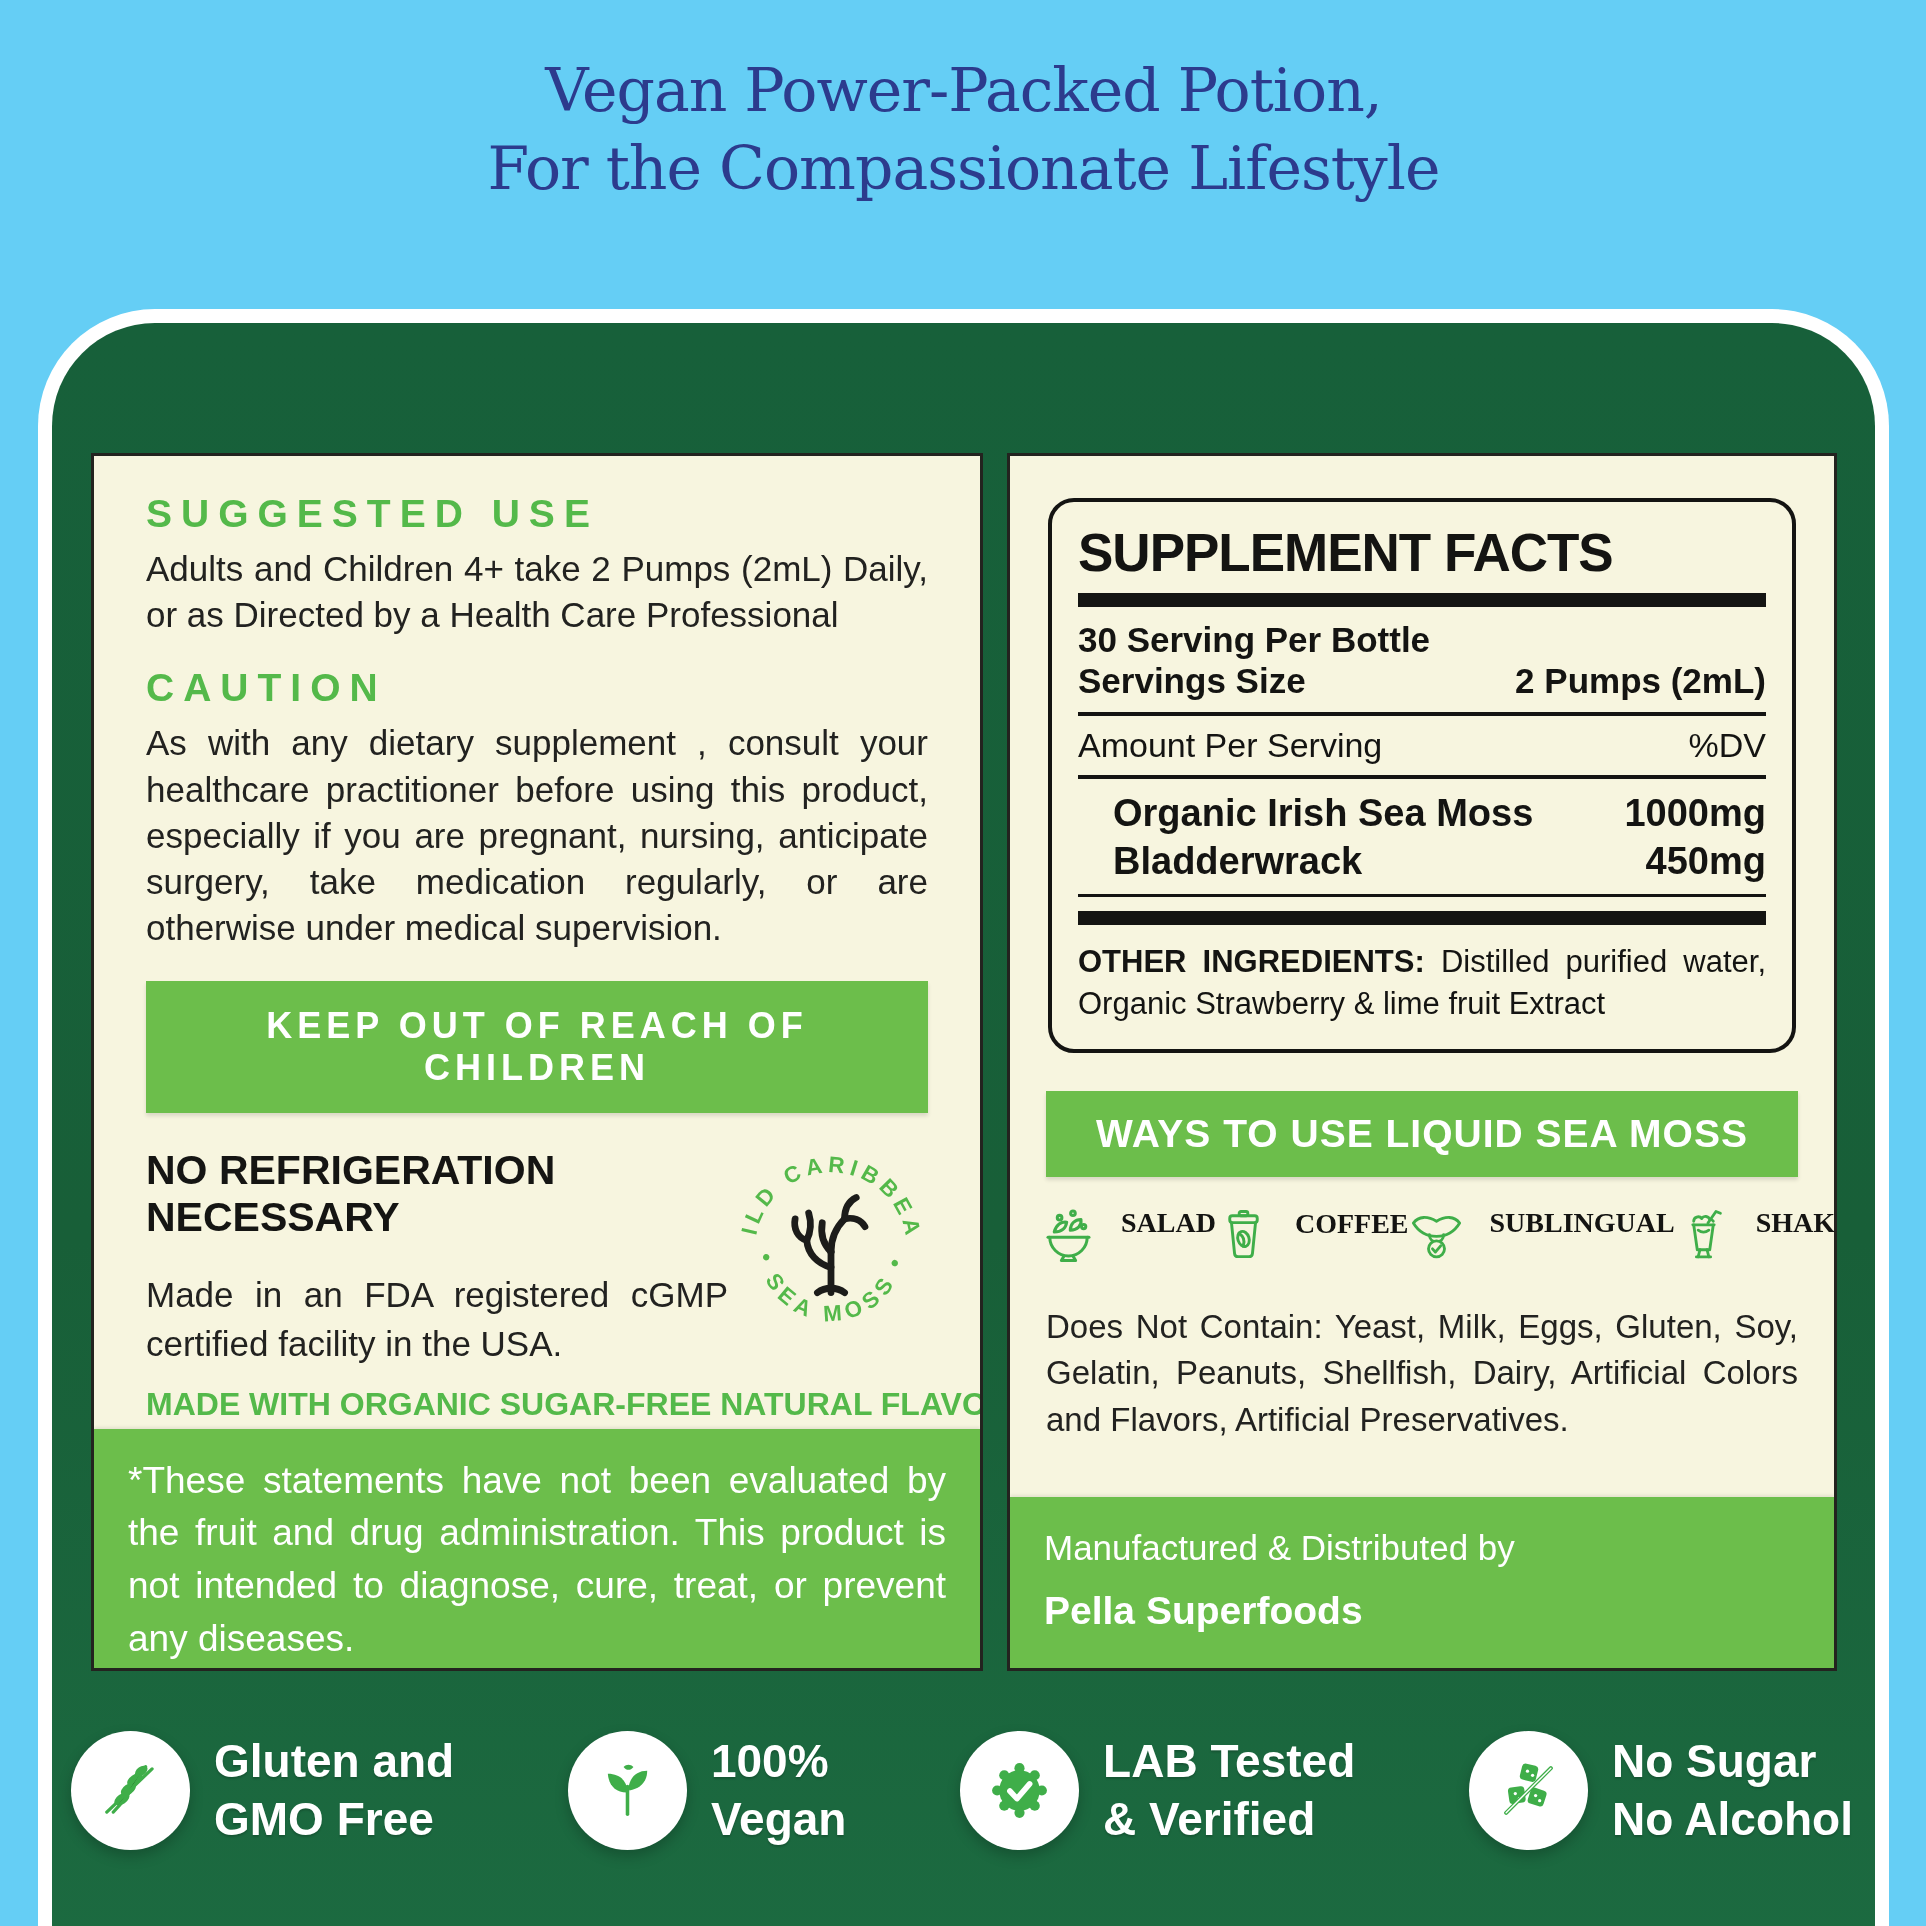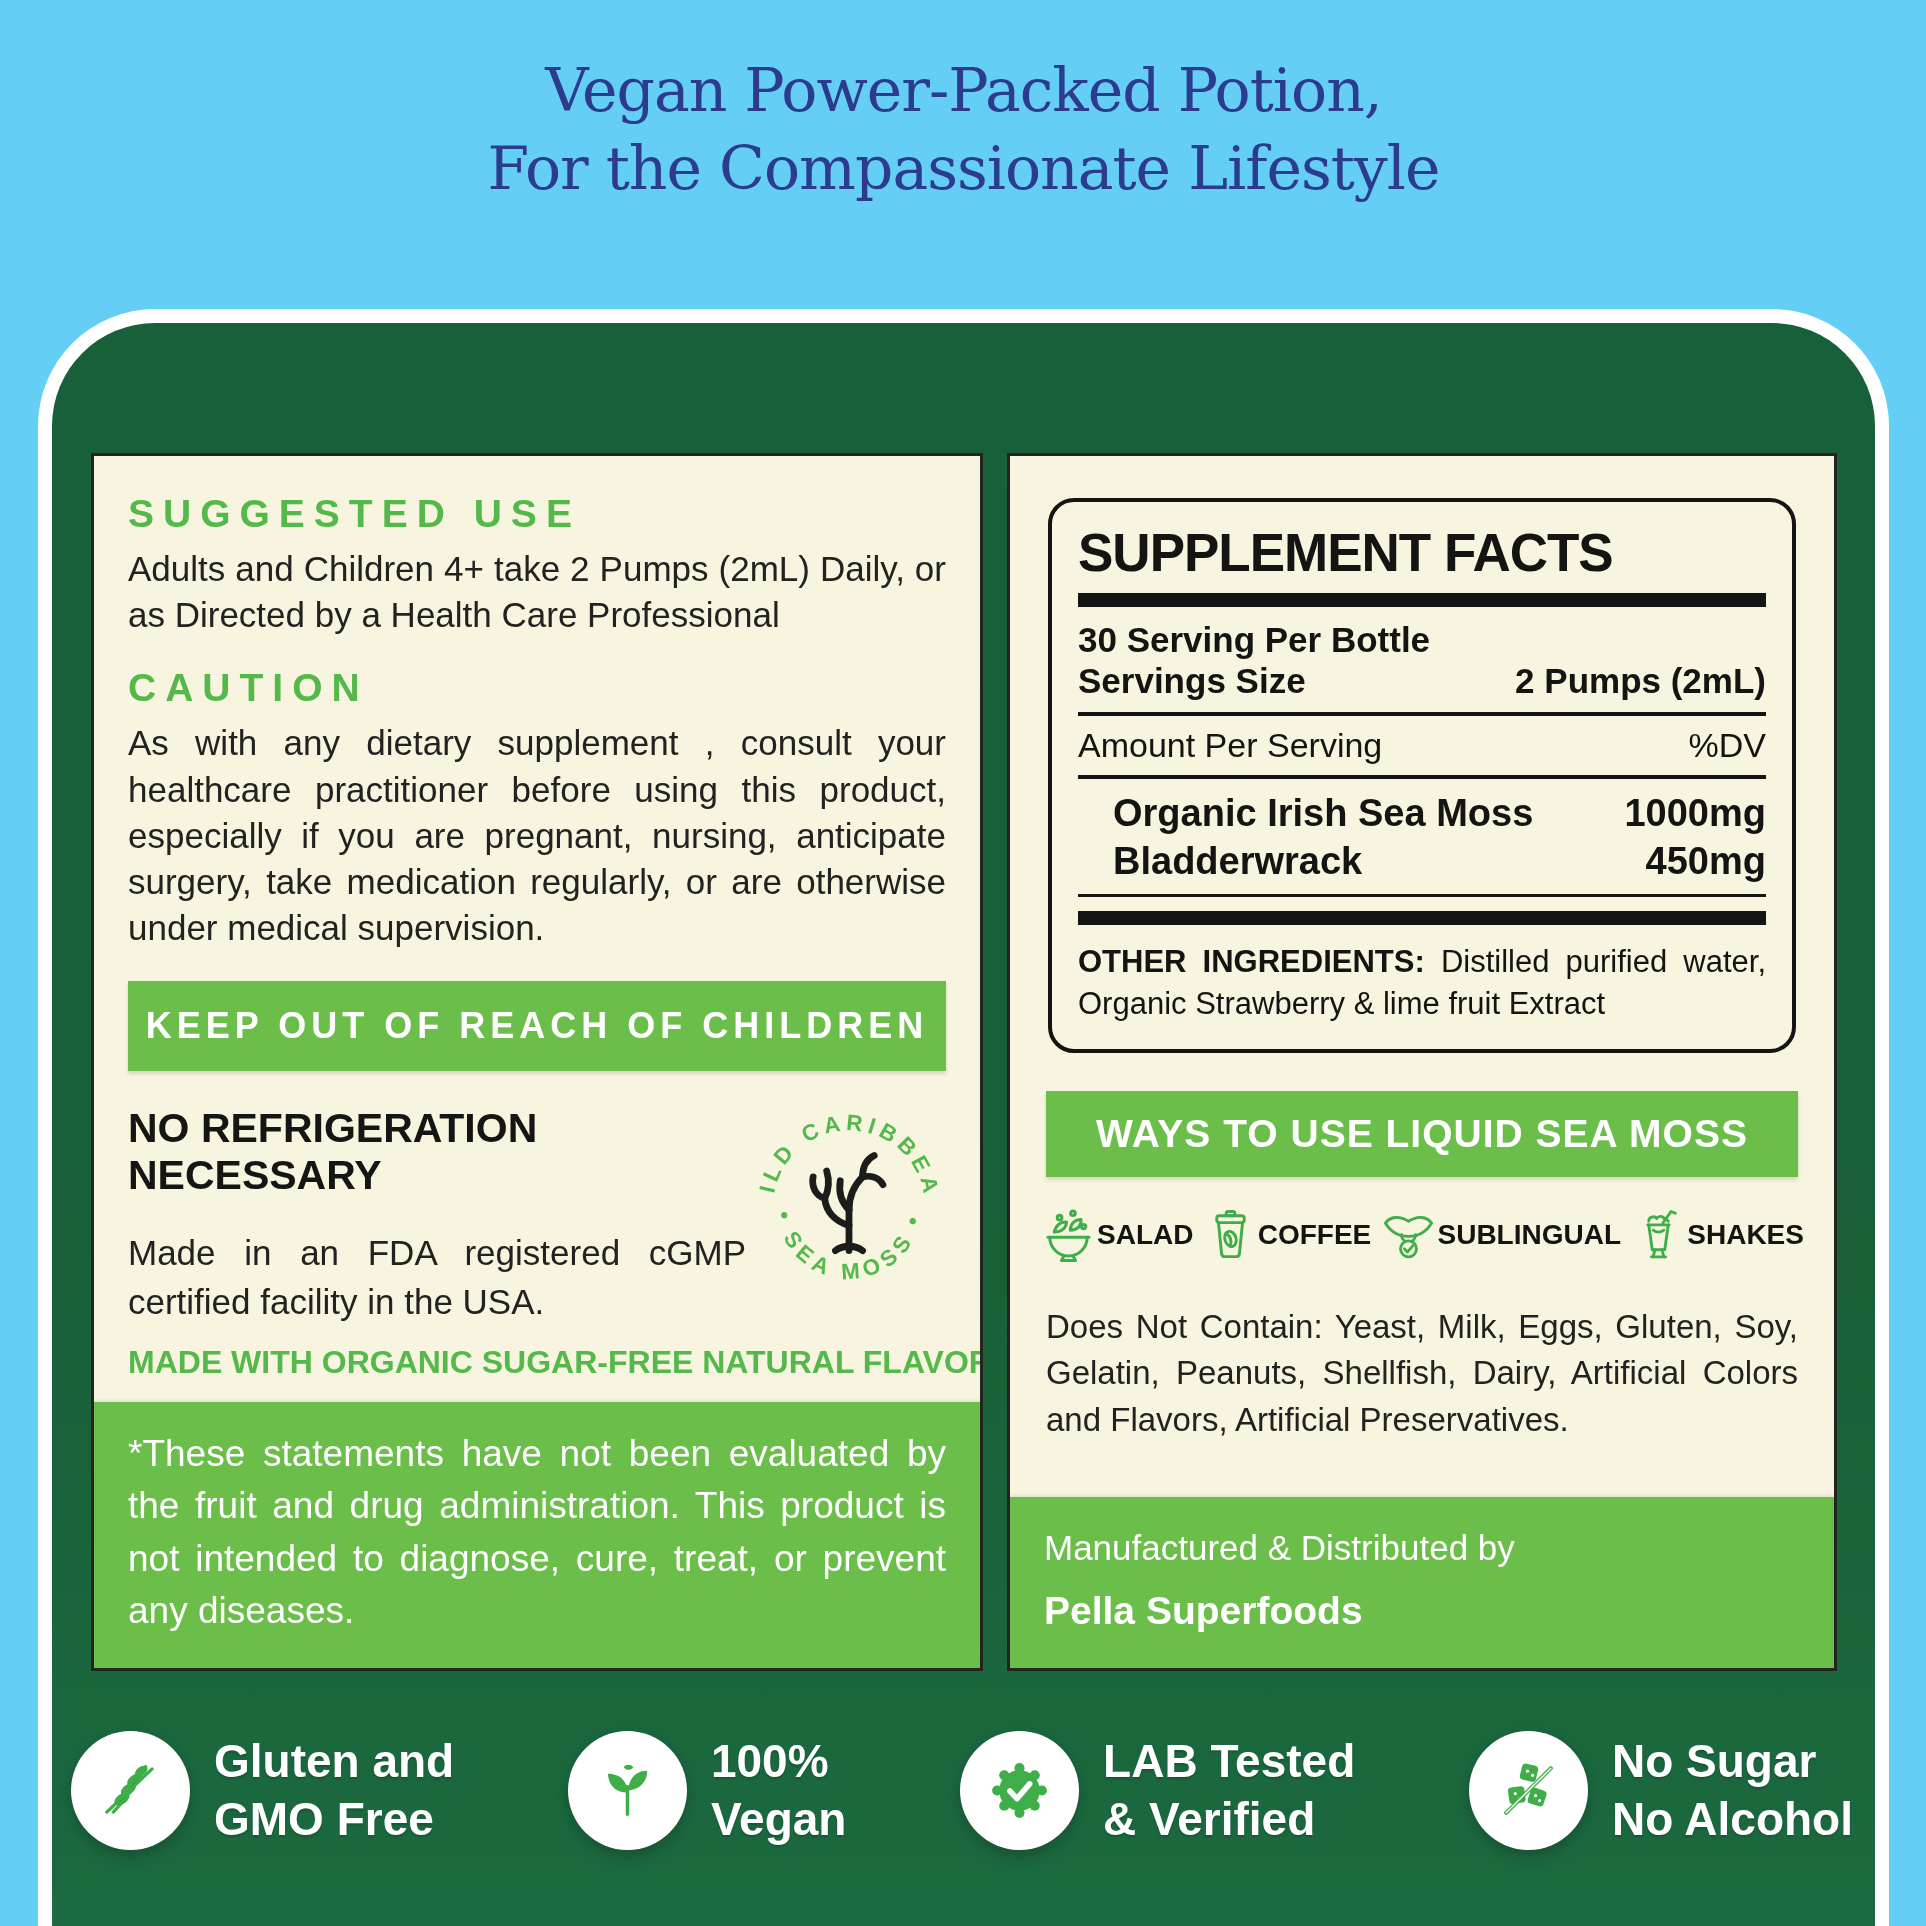--- a/index.html
+++ b/index.html
@@ -27,21 +27,21 @@
     border-radius:103px 103px 0 0;
   }
   
   .panel{
     position:absolute;top:453px;height:1218px;box-sizing:border-box;
     background:#F7F5DF;border:3px solid #23231F;
     display:flex;flex-direction:column;overflow:hidden;
   }
   .panel-left{left:91px;width:892px;}
   .panel-right{left:1007px;width:830px;}
-  .pl-content{padding:22px 34px 6px;}
+  .pl-content{padding:22px 52px 6px;}
   .pr-content{padding:0 0 6px;}
   .sec-head{
     color:#54B94A;font-weight:bold;font-size:39px;letter-spacing:9px;
     margin:14px 0 10px;
   }
   .body-text{
     color:#222220;font-size:35px;line-height:1.32;text-align:justify;
   }
   .banner{
     background:#6CBE4B;color:#fff;font-weight:bold;text-align:center;
@@ -81,21 +81,21 @@
   .other-ing b{font-weight:bold;}
   
   .ways-banner{
     margin:38px 36px 0;background:#6CBE4B;color:#fff;text-align:center;
     font-size:39px;font-weight:bold;letter-spacing:1px;padding:21px 16px;
     box-shadow:0 3px 4px rgba(0,0,0,.12);
   }
   .ways-row{
     margin:30px 30px 0;display:flex;justify-content:space-between;align-items:center;
   }
-  .way-item{display:flex;align-items:center;gap:0;}
+  .way-item{display:flex;align-items:flex-start;gap:24px;font-family:Liberation Serif, serif;}
   .way-label{font-size:28px;font-weight:bold;color:#141412;letter-spacing:0;}
   .dnc{margin:40px 36px 0;font-size:33px;line-height:1.42;text-align:justify;color:#222220;}
   .mfg-line1{font-size:35px;}
   .mfg-line2{font-size:39px;font-weight:bold;margin-top:10px;}
   .pr-green{text-align:left;}
   
   .badges{
     position:absolute;left:71px;top:1731px;width:1782px;
     display:flex;justify-content:space-between;align-items:center;
   }

